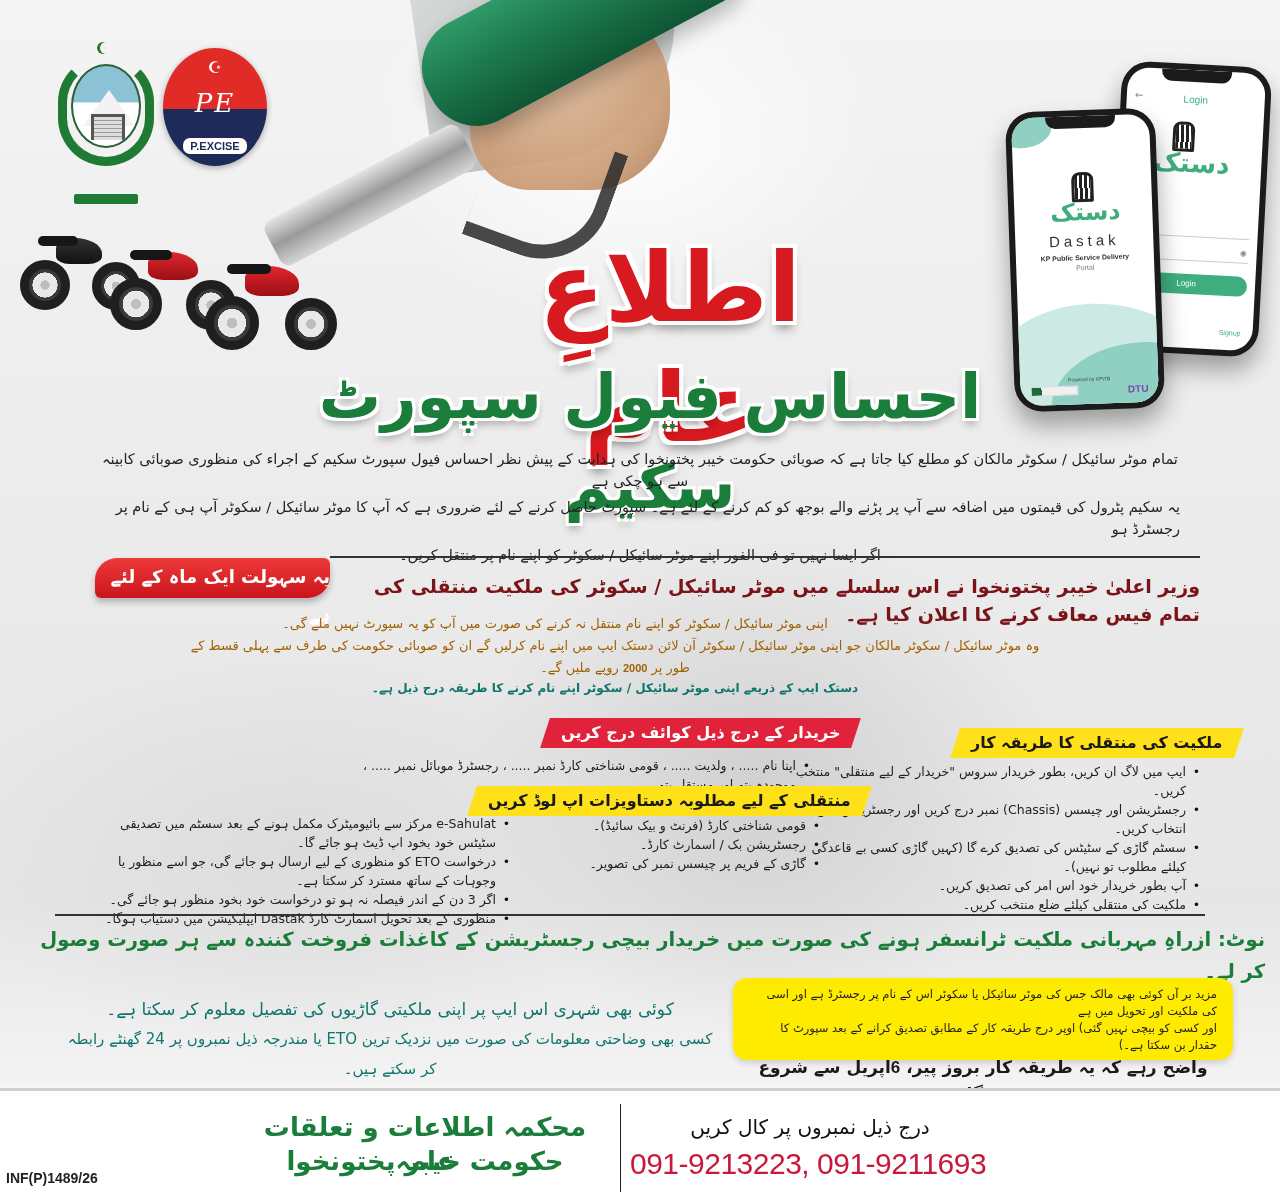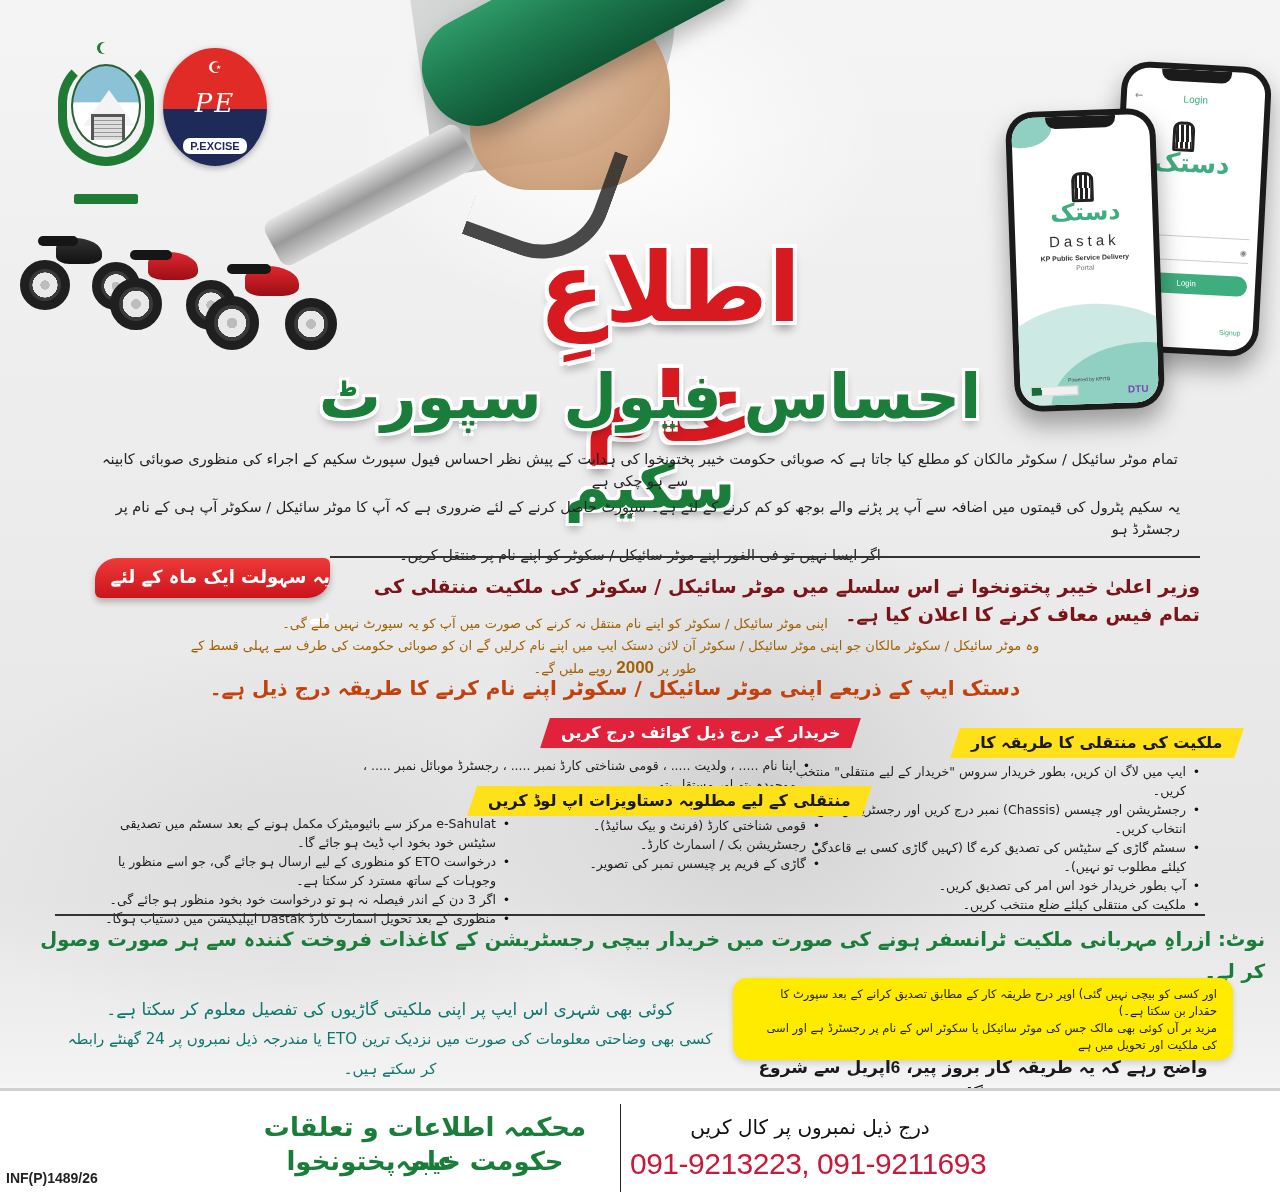--- a/index.html
+++ b/index.html
@@ -95,22 +95,22 @@
   
   .intro { left: 100px; top: 448px; width: 1080px; font-size: 14.5px; line-height: 22px; color:#222; }
   .intro p { margin-bottom: 4px; }
   .divider { height: 1.5px; background:#333; }
 
   .badge-red { left: 95px; top: 558px; width: 235px; height: 40px;
     background: linear-gradient(180deg,#ef3a3a 0%,#c9141c 100%); color:#fff; font-weight:bold; font-size:18px; line-height:38px;
     border-radius: 22px 6px 22px 6px; text-align:center; box-shadow: 0 4px 6px rgba(0,0,0,.25); }
   .announce { left: 340px; top: 572px; width: 860px; font-size: 19px; font-weight:bold; color:#7b1418; line-height:28px; }
   .points { left: 180px; top: 613px; width: 870px; font-size: 13px; line-height: 22px; color:#a16207; }
-  .points .amt { font-family:"Liberation Sans",sans-serif; font-weight:bold; font-size:17px; }
-  .howto { left: 180px; top: 675px; width: 870px; font-size: 20px; color:#c2410c; line-height: 26px; font-weight: bold; }
+  .points .amt { font-family:"Liberation Sans",sans-serif; font-weight:bold; font-size:11px; }
+  .howto { left: 180px; top: 675px; width: 870px; font-size: 12px; color:#0f766e; line-height: 26px; font-weight: bold; }
 
   .tag { height: 30px; font-weight:bold; font-size:16px; line-height:30px; padding: 0 16px; display:inline-block; }
   .tag-yellow { background:#ffe11a; color:#1a1a1a; transform: skewX(-18deg); }
   .tag-red { background:#e0233b; color:#fff; transform: skewX(-18deg); }
   .tag span { display:inline-block; transform: skewX(18deg); }
 
   .proc-tag { left: 955px; top: 728px; }
   .buyer-tag { left: 545px; top: 718px; }
   .docs-tag { left: 472px; top: 786px; }
 
@@ -281,22 +281,22 @@
 <div class="abs divider" style="left:55px;top:914px;width:1150px;"></div>
 
 <div class="abs note rtl">نوٹ: ازراہِ مہربانی ملکیت ٹرانسفر ہونے کی صورت میں خریدار بیچی رجسٹریشن کے کاغذات فروخت کنندہ سے ہر صورت وصول کر لے۔</div>
 
 <div class="abs citizen rtl" style="text-align:center;">
   <div style="font-size:17px;">کوئی بھی شہری اس ایپ پر اپنی ملکیتی گاڑیوں کی تفصیل معلوم کر سکتا ہے۔</div>
   <div>کسی بھی وضاحتی معلومات کی صورت میں نزدیک ترین ETO یا مندرجہ ذیل نمبروں پر 24 گھنٹے رابطہ کر سکتے ہیں۔</div>
 </div>
 
 <div class="abs yellow-box rtl">
+  <div class="small">مزید بر آں کوئی بھی مالک جس کی موٹر سائیکل یا سکوٹر اس کے نام پر رجسٹرڈ ہے اور اسی کی ملکیت اور تحویل میں ہے</div>
   <div class="small">اور کسی کو بیچی نہیں گئی) اوپر درج طریقہ کار کے مطابق تصدیق کرانے کے بعد سپورٹ کا حقدار بن سکتا ہے۔)</div>
-  <div class="small">مزید بر آں کوئی بھی مالک جس کی موٹر سائیکل یا سکوٹر اس کے نام پر رجسٹرڈ ہے اور اسی کی ملکیت اور تحویل میں ہے</div>
   <div class="big">
     <span>واضح رہے کہ یہ طریقہ کار بروز پیر،</span>
     <span class="date">6</span><span>اپریل</span>
     <span>سے شروع ہو گا۔</span>
   </div>
 </div>
 
 <div class="abs footer"></div>
 <div class="abs footer-sep"></div>
 <div class="abs dept-1 rtl" style="text-align:center;">محکمہ اطلاعات و تعلقات عامہ</div>

